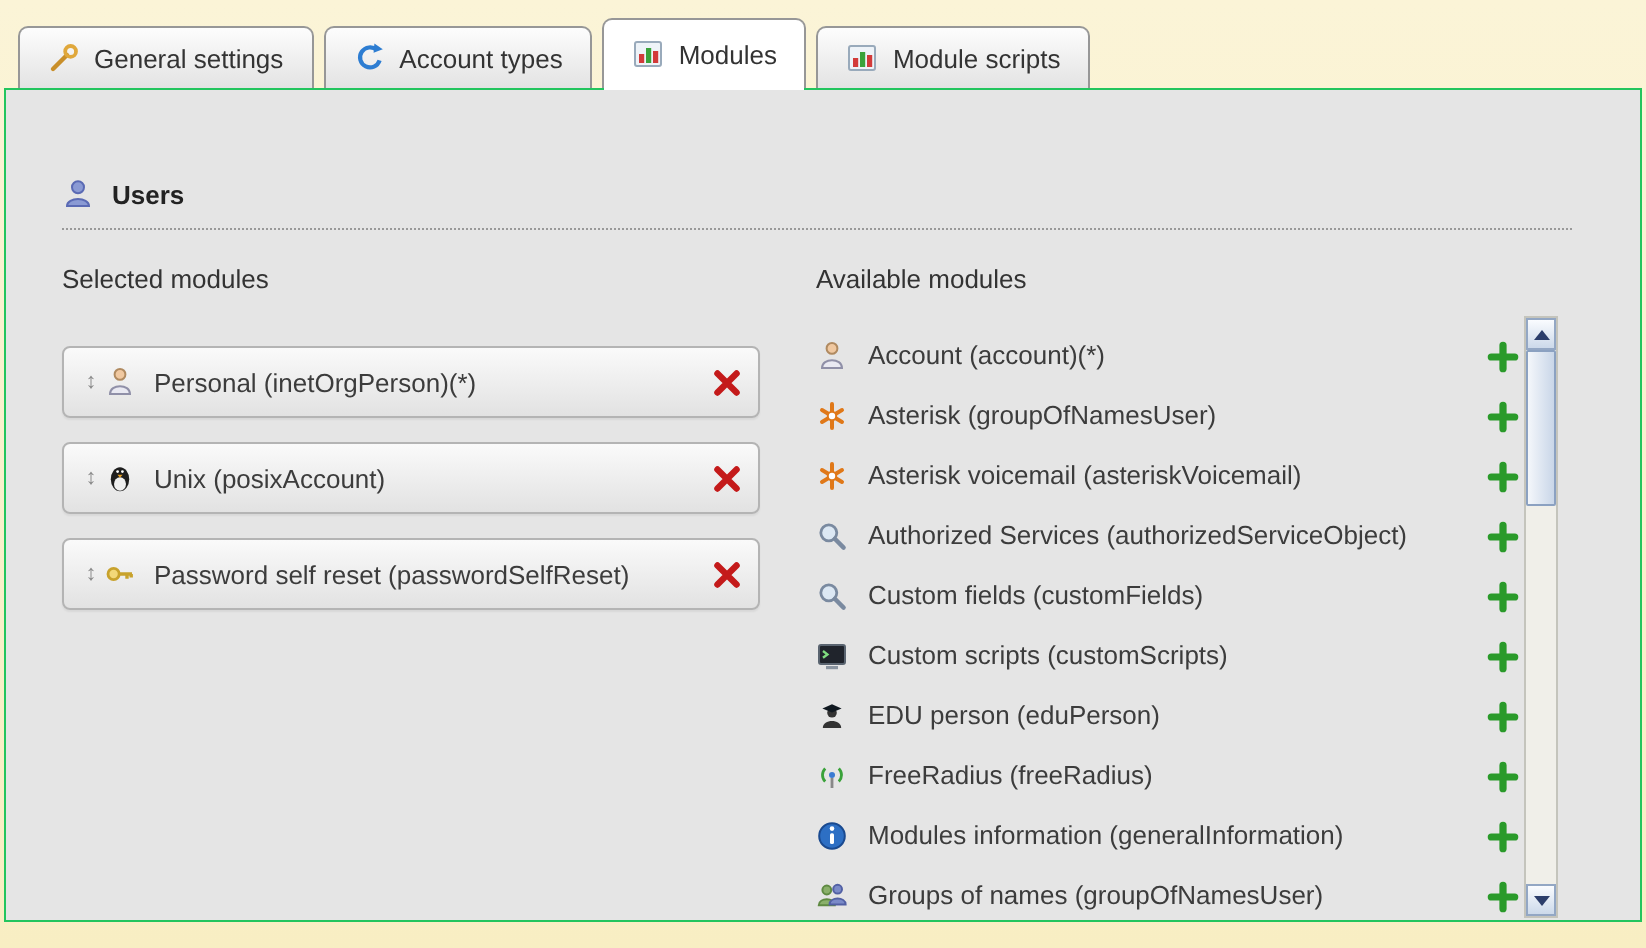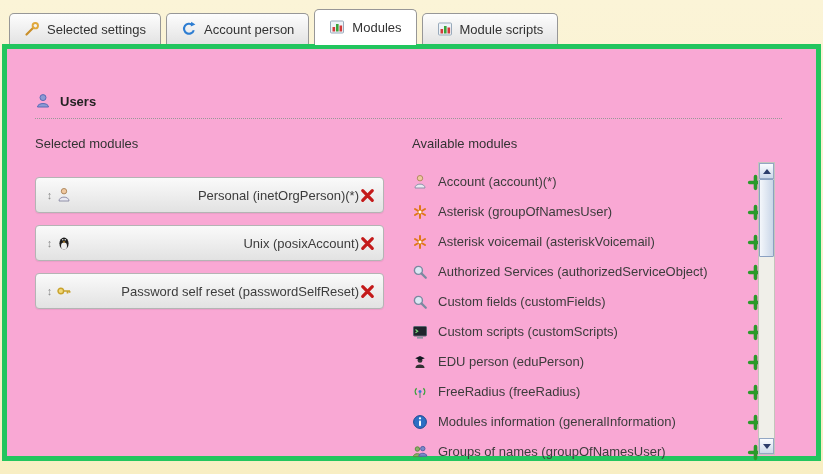--- a/index.html
+++ b/index.html
@@ -8,38 +8,38 @@
          background:linear-gradient(180deg,#fbf4d7 0%,#f8eec3 100%); overflow:hidden; }
 
   .tabbar { display:flex; align-items:flex-end; gap:5px; padding:9px 0 0 9px; position:relative; z-index:2; }
   .tab { display:flex; align-items:center; gap:7px; padding:0 14px; height:31px;
          border:1px solid #979797; border-bottom:none; border-radius:5px 5px 0 0;
          background:linear-gradient(180deg,#fdfdfd,#e3e3e3); cursor:pointer; white-space:nowrap; }
   .tab.active { height:35px; background:#fff; position:relative;justify-content:space-between; }
   .tab.active::after { content:""; position:absolute; left:0; right:0; bottom:-1px; height:2px; background:#fff; }
   .ticon { display:inline-flex; width:16px; height:16px; }
 
-  .panel { position:relative; margin:0 2px; height:417px; background:#f9a8d4; border:5px solid #22c55e; }
+  .panel { position:relative; margin:0 2px; height:417px; background:#e5e5e5; border:1px solid #22c55e; }
 
   .section-header { display:flex; align-items:center; gap:8px; margin:44px 34px 0 28px;
                     border-bottom:1px dotted #999; padding-bottom:8px; }
   .section-title { font-weight:bold; color:#222; }
 
   .columns { display:flex; margin:17px 0 0 28px; }
   .col-left { width:350px; margin-right:27px; }
   .col-right { width:352px; }
   .col-heading { color:#333; height:16px; }
 
   .sel-list { margin-top:25px; }
   .sel-item { display:flex; align-items:center; width:349px; height:36px; margin-bottom:12px;
               border:1px solid #b4b4b4; border-radius:4px;
               background:linear-gradient(180deg,#fafafa,#e2e2e2); cursor:move; padding:0 7px;
               box-shadow:0 1px 1px rgba(0,0,0,0.06); }
   .drag-handle { color:#8a8a8a; font-size:11px; width:13px; text-align:center; }
-  .sel-center { flex:1; display:flex; align-items:center; justify-content:space-between; gap:8px; color:#3c3c3c;
+  .sel-center { flex:1; display:flex; align-items:center; justify-content:flex-start; gap:8px; color:#3c3c3c;
                 overflow:hidden; white-space:nowrap; }
   .del-btn, .add-btn { display:inline-flex; width:17px; height:17px; cursor:pointer; flex:none; }
 
   .avail-list { margin-top:22px; }
   .avail-row { display:flex; height:30px; }
   .avail-row .alabel { flex:1; margin-left:9px; color:#3c3c3c; white-space:nowrap; }
   .micon { display:inline-flex; width:17px; height:17px; flex:none; }
 
   .scrollbar { position:absolute; top:113px; bottom:1px; right:41px; width:17px;
                background:#f0efe9; border:1px solid #c4c4bc; display:flex; flex-direction:column; }
@@ -55,30 +55,30 @@
 <body>
 
 <div class="tabbar">
   <div class="tab">
     <span class="ticon">
       <svg width="16" height="16" viewBox="0 0 16 16">
           <path d="M2.5 13.5 L9.5 6.5" stroke="#c98f2a" stroke-width="2.2" stroke-linecap="round"></path>
           <circle cx="11.3" cy="4.7" r="2.7" fill="none" stroke="#e0a83c" stroke-width="1.9"></circle>
         </svg>
     </span>
-    <span>Selected settings</span>
+    <span>General settings</span>
   </div>
   <div class="tab">
     <span class="ticon">
       <svg width="16" height="16" viewBox="0 0 16 16">
           <path d="M12.8 9.2 A5 5 0 1 1 11.4 4" fill="none" stroke="#2d7dd2" stroke-width="2.1"></path>
           <path d="M10.2 0.8 L14.4 3.6 L9.8 5.4 Z" fill="#2d7dd2"></path>
         </svg>
     </span>
-    <span>Account person</span>
+    <span>Account types</span>
   </div>
   <div class="tab active">
     <span class="ticon">
       <svg width="16" height="16" viewBox="0 0 16 16">
           <rect x="1.5" y="2" width="13" height="12" rx="1" fill="#eef3f8" stroke="#9ab"></rect>
           <rect x="3.5" y="8" width="2.6" height="4.5" fill="#d23a3a"></rect>
           <rect x="7" y="5" width="2.6" height="7.5" fill="#3aa23a"></rect>
           <rect x="10.5" y="6.5" width="2.6" height="6" fill="#d23a3a"></rect>
         </svg>
     </span>

